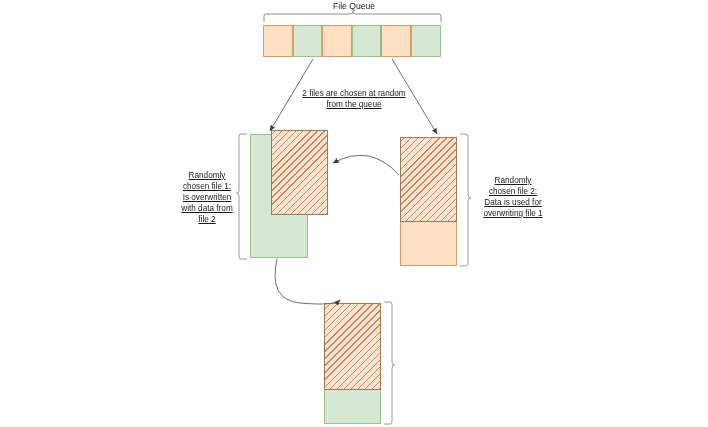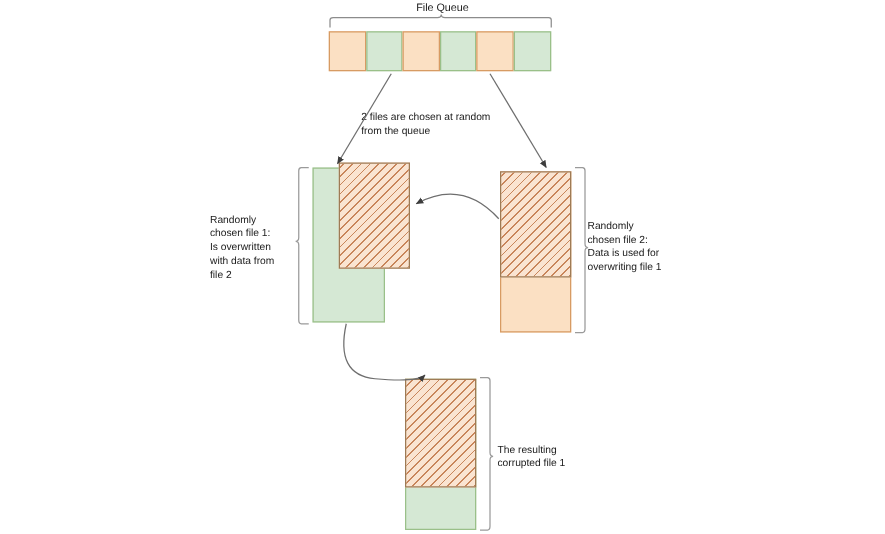--- a/index.html
+++ b/index.html
@@ -21,21 +21,23 @@
     top: 0;
     width: 708px;
     height: 427px;
     pointer-events: none;
   }
   .lbl {
     position: absolute;
     font-size: 8.2px;
     line-height: 11px;
     color: #1a1a1a;
+    text-align: center;
     white-space: pre-line;
+    text-decoration: underline;
   }
   .title-lbl {
     position: absolute;
     font-size: 8.6px;
     line-height: 11px;
     color: #1a1a1a;
     text-align: center;
   }
   .box {
     position: absolute;
@@ -93,22 +95,20 @@
   <div class="box hatch" style="left:400px; top:137px; width:57px; height:85px;"></div>
 
   <div class="lbl" style="left:470px; top:175px; width:86px;">Randomly
 chosen file 2:
 Data is used for
 overwriting file 1</div>
 
   <div class="box green" style="left:324px; top:303px; width:57px; height:121px;"></div>
   <div class="box hatch" style="left:324px; top:303px; width:57px; height:87px;"></div>
 
-  <div class="lbl" style="left:398px; top:354px; width:84px;">The resulting
-corrupted file 1</div>
 
   <div class="lbl" style="left:289px; top:88px; width:130px;">2 files are chosen at random
 from the queue</div>
 
 
   <svg class="svg-layer" viewBox="0 0 708 427">
     <defs>
       <marker id="ah" markerWidth="7" markerHeight="7" refX="5.6" refY="3" orient="auto" markerUnits="strokeWidth">
         <path d="M0,0.4 L6,3 L0,5.6 z" fill="#3d3d3d"></path>
       </marker>

